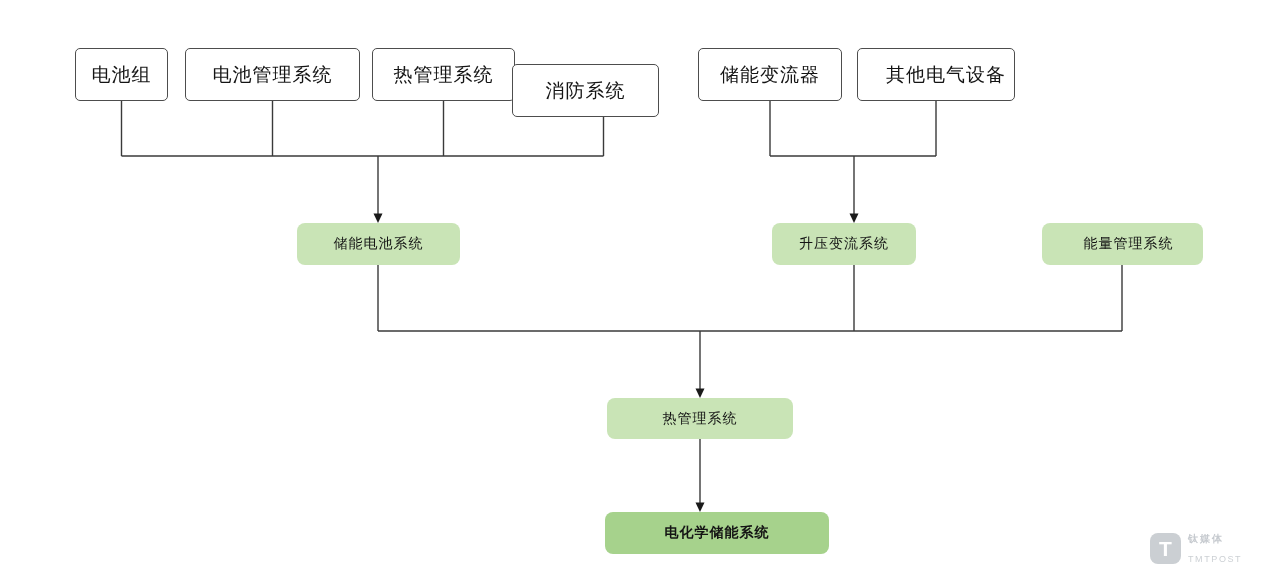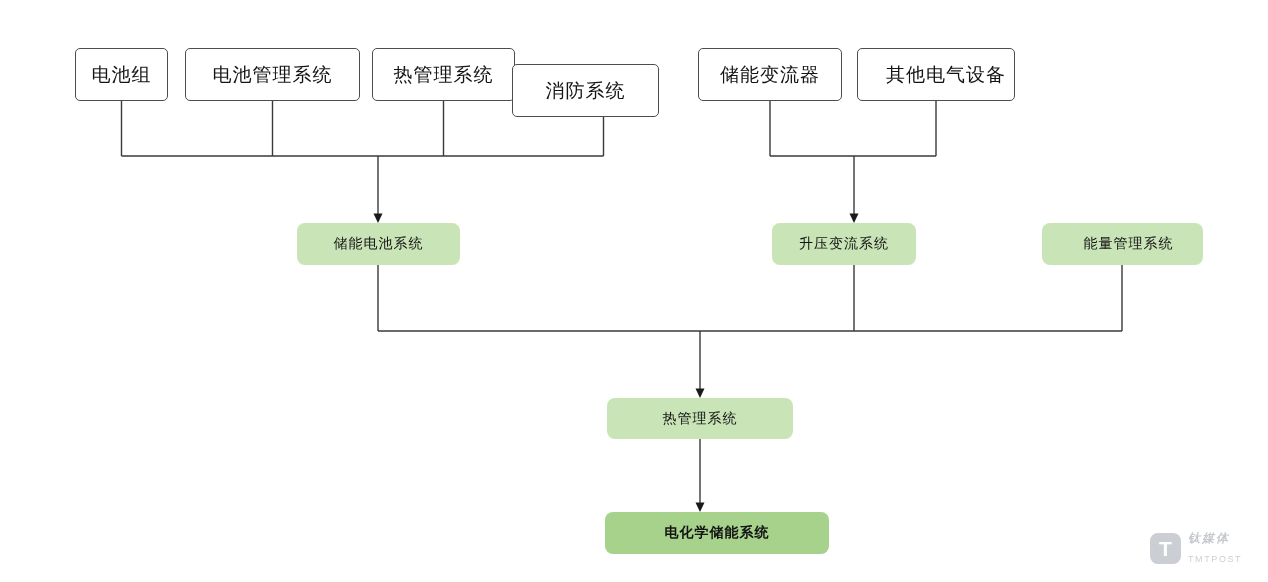--- a/index.html
+++ b/index.html
@@ -86,26 +86,25 @@
     font-size: 21px;
     line-height: 1;
   }
   .wm-text {
     display: flex;
     flex-direction: column;
     justify-content: center;
   }
   .wm-cn {
     color: #c6cacf;
-    font-size: 12px;
+    font-size: 10px;
     font-weight: bold;
     letter-spacing: 2px;
     line-height: 15px;
     font-family: "Liberation Sans", sans-serif;
-    font-style: italic;
   }
   .wm-en {
     color: #ccd0d4;
     font-size: 9px;
     letter-spacing: 1.6px;
     line-height: 11px;
     font-family: Liberation Sans, sans-serif;
     margin-top: 8px;
   }
 </style>

